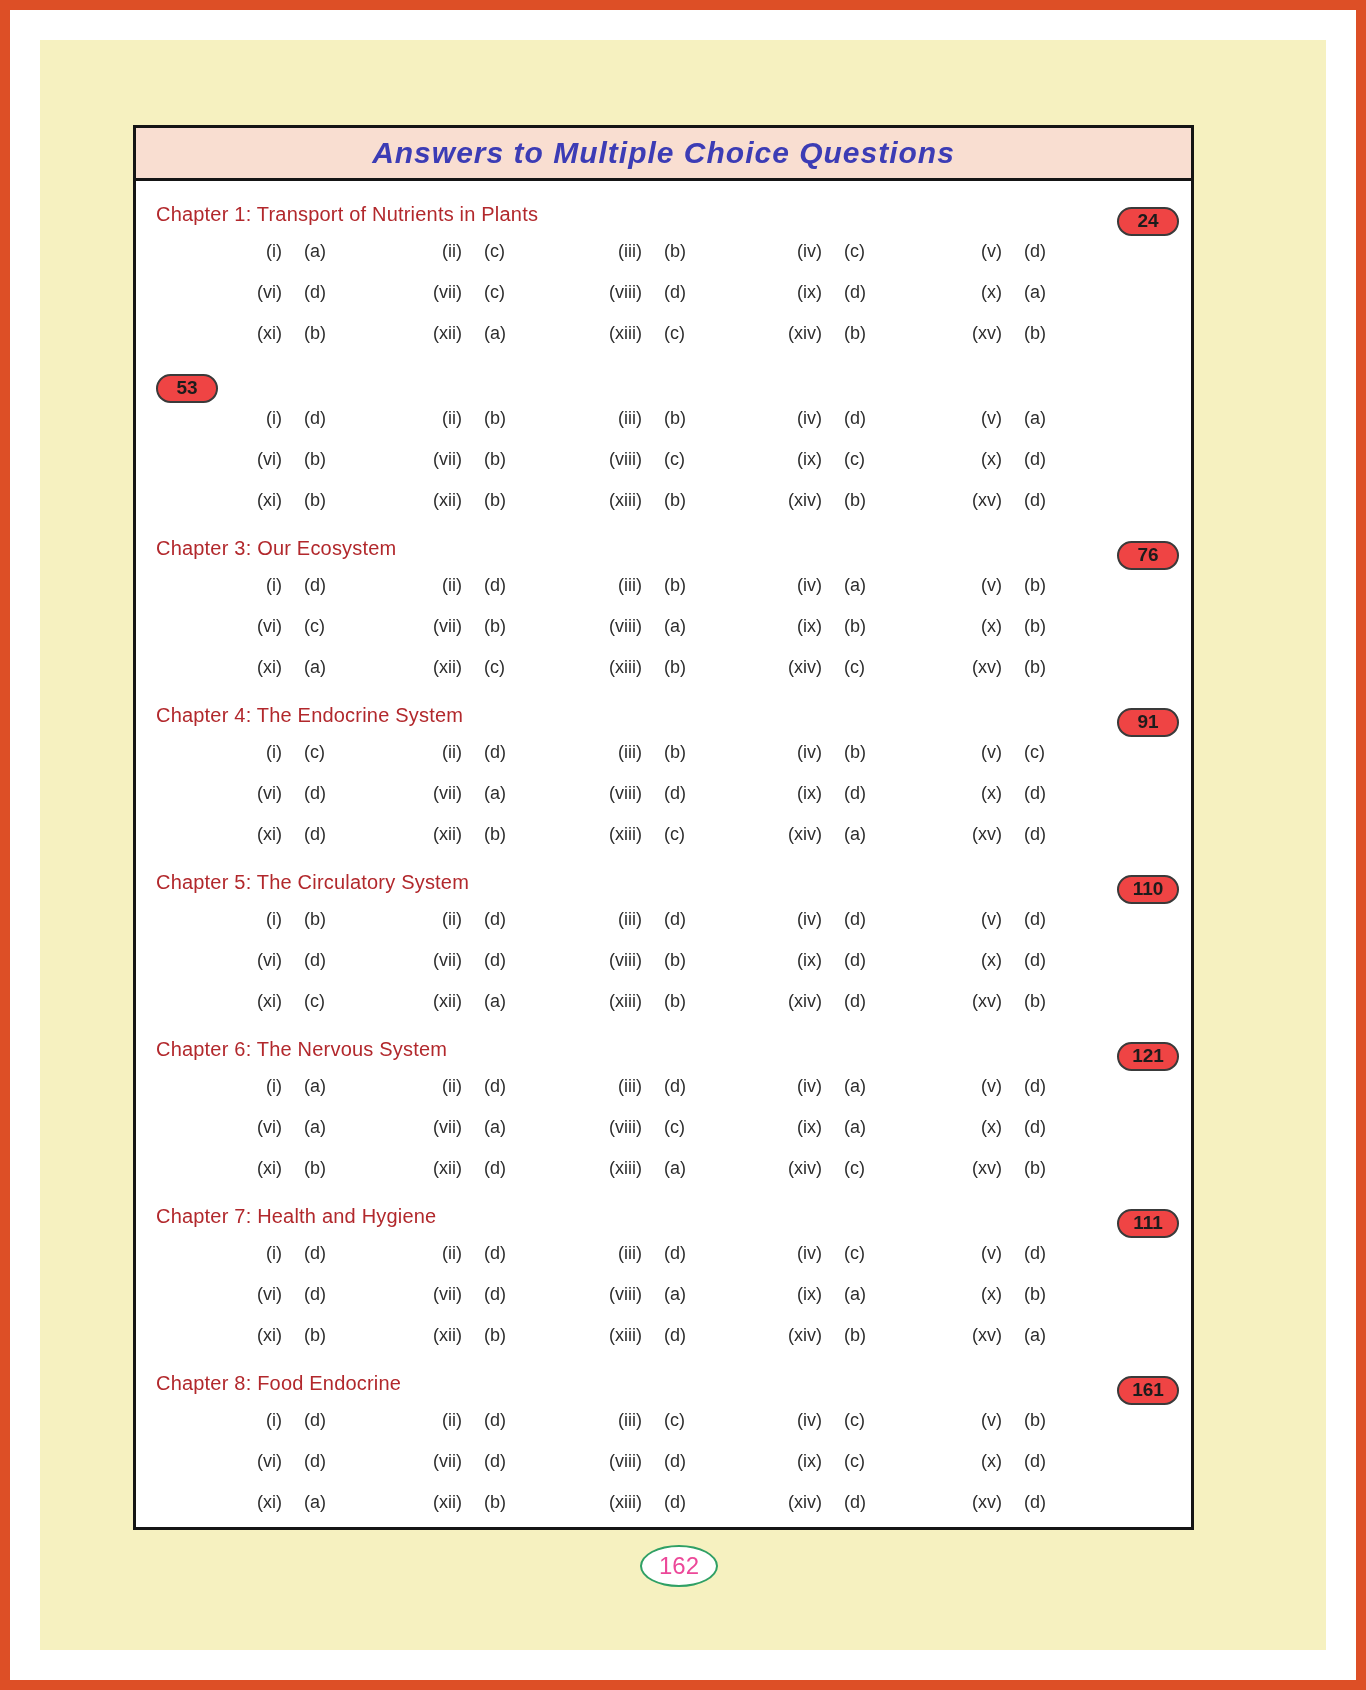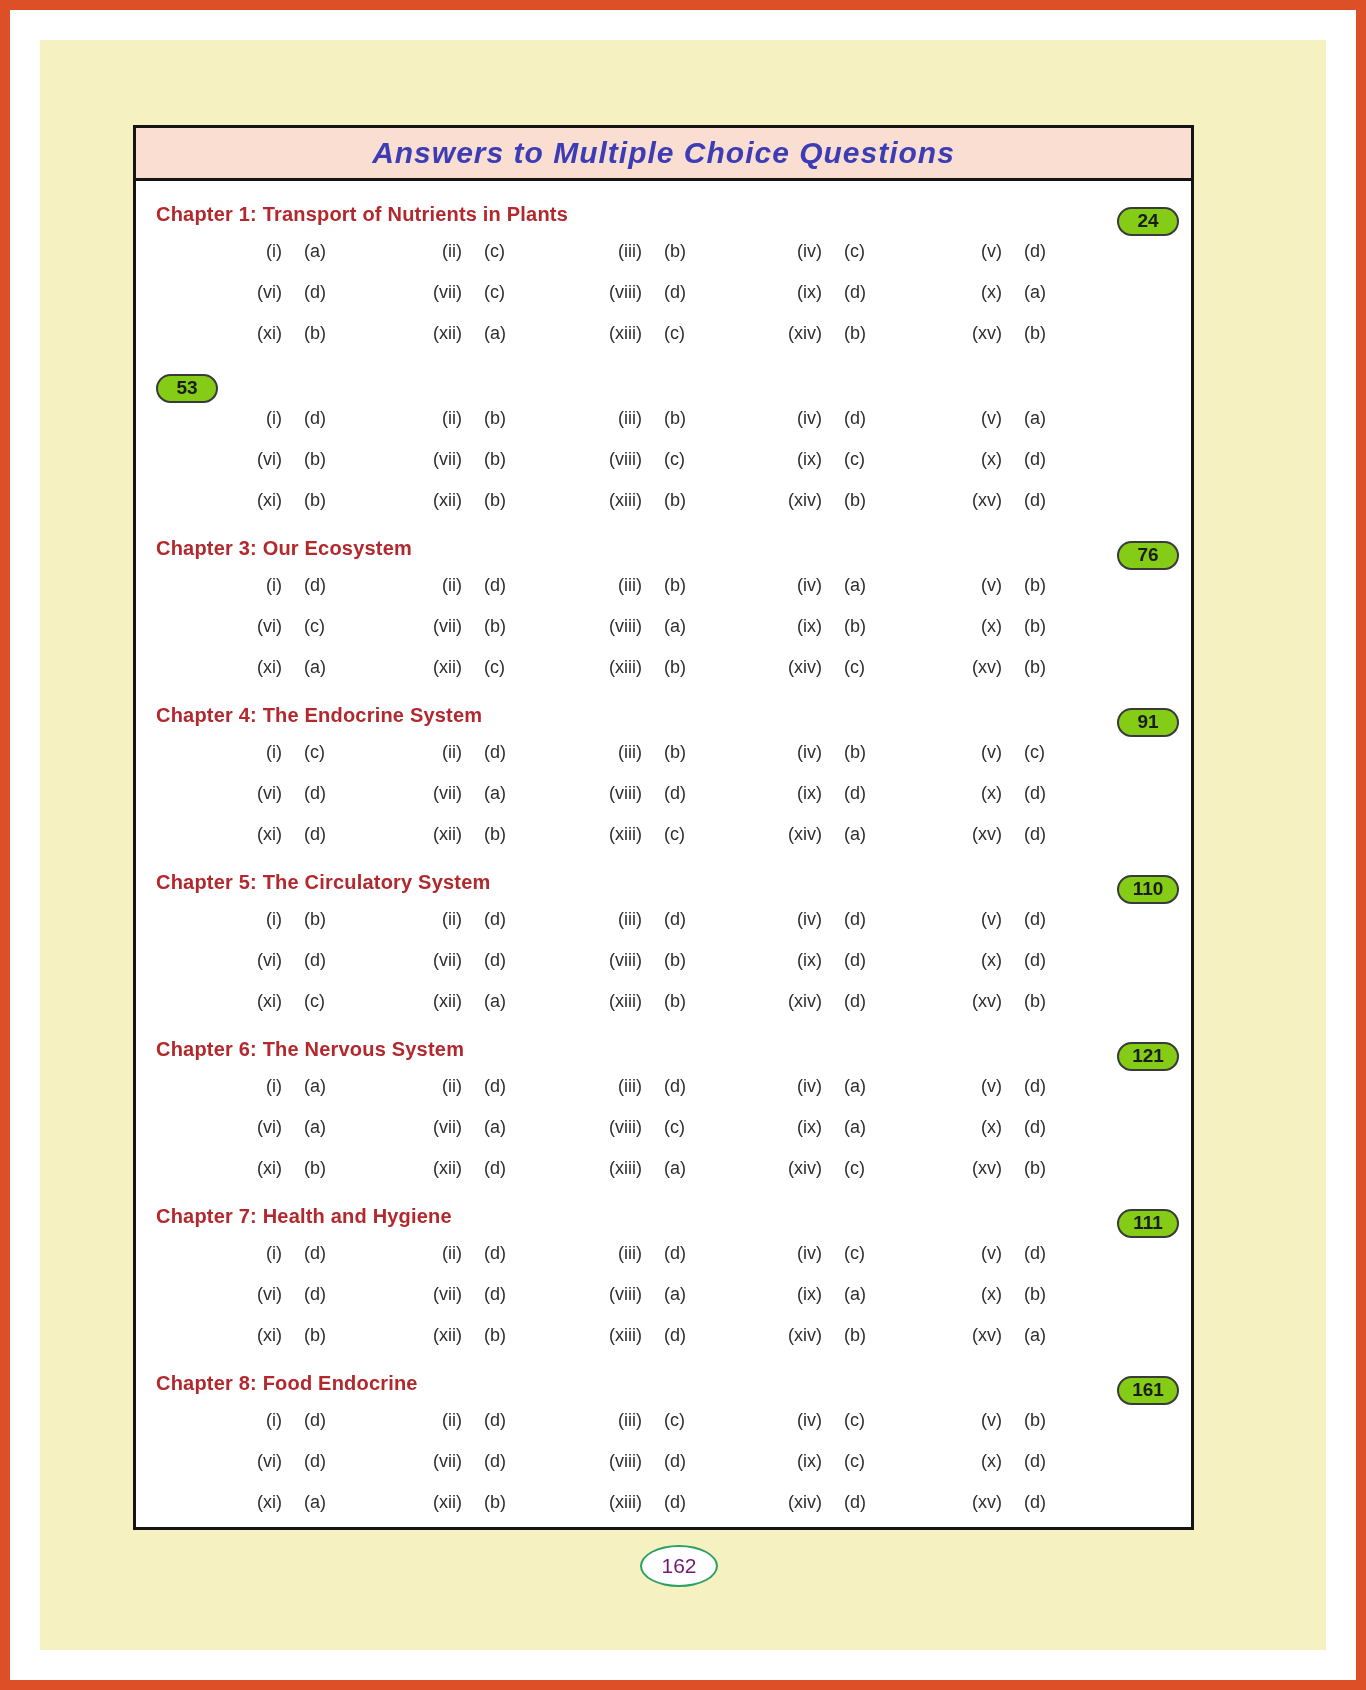--- a/index.html
+++ b/index.html
@@ -44,29 +44,29 @@
   .chapter {
     height: 167px; box-sizing: border-box;
     padding: 10px 12px 0 20px;
   }
   .chapter-head {
     display: flex; justify-content: space-between; align-items: center;
     height: 34px;
   }
   .chapter-heading {
     margin: 0;
-    font-size: 20px; font-weight: bold;
+    font-size: 20px; font-weight: normal;
     color: var(--heading_color, #b2282c);
     letter-spacing: 0.2px;
   }
   .page-badge {
     width: 62px; height: 29px;
     border: 2px solid var(--badge_border, #3a3a3a);
     border-radius: 15px;
-    background: #84cc16;
+    background: #ef4444;
     display: flex; align-items: center; justify-content: center;
     box-sizing: border-box;
     flex: 0 0 auto;
     margin-top: 14px;
   }
   .page-badge-label {
     font-size: 19px; font-weight: bold; color: #1c1c1c;
   }
   .answer-row {
     height: 41px;
@@ -87,21 +87,21 @@
   .page-oval {
     position: absolute;
     left: 640px; top: 1545px;
     width: 78px; height: 42px;
     background: #ffffff;
     border: 2px solid var(--oval_border, #2fa065);
     border-radius: 50%;
     box-sizing: border-box;
     display: flex; align-items: center; justify-content: center;
   }
-  .page-oval span { font-size: 21px; color: #701a75; }
+  .page-oval span { font-size: 24px; color: #ec4899; }
 </style>
 </head>
 <body>
 
 <div class="page-bg"></div>
 <div class="frame"></div>
 
 <div class="panel">
   <div class="panel-title">
     <span>Answers to Multiple Choice Questions</span>

